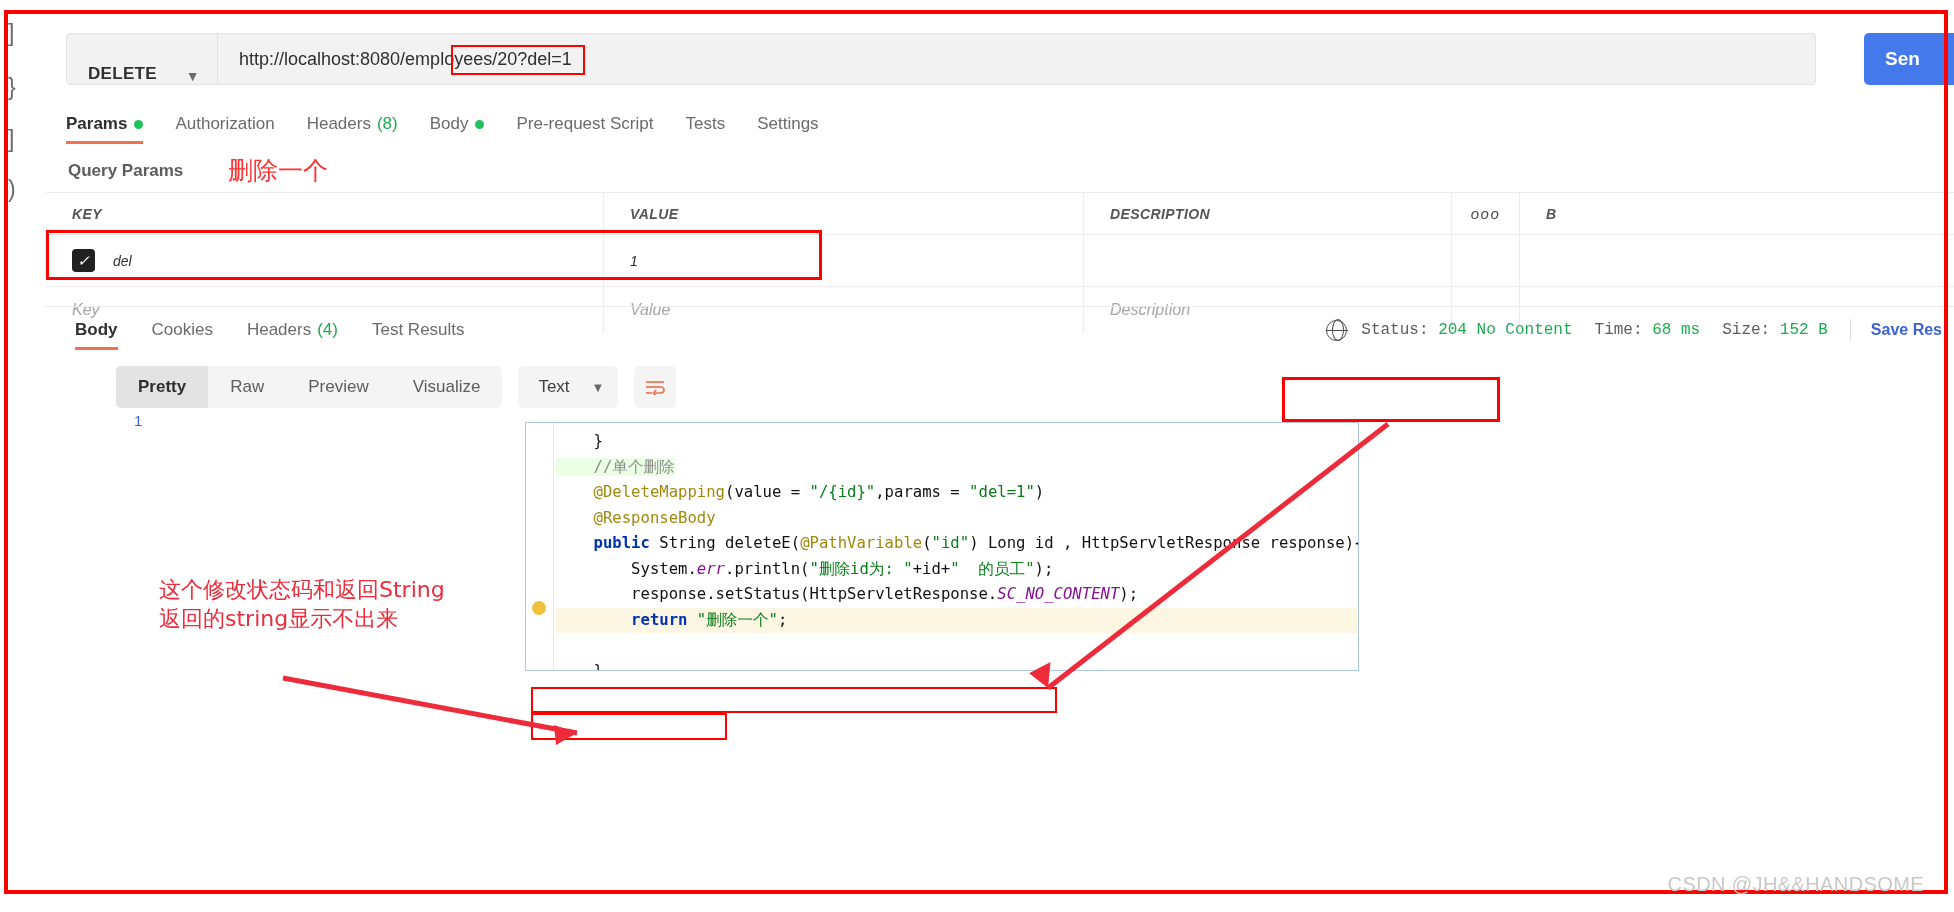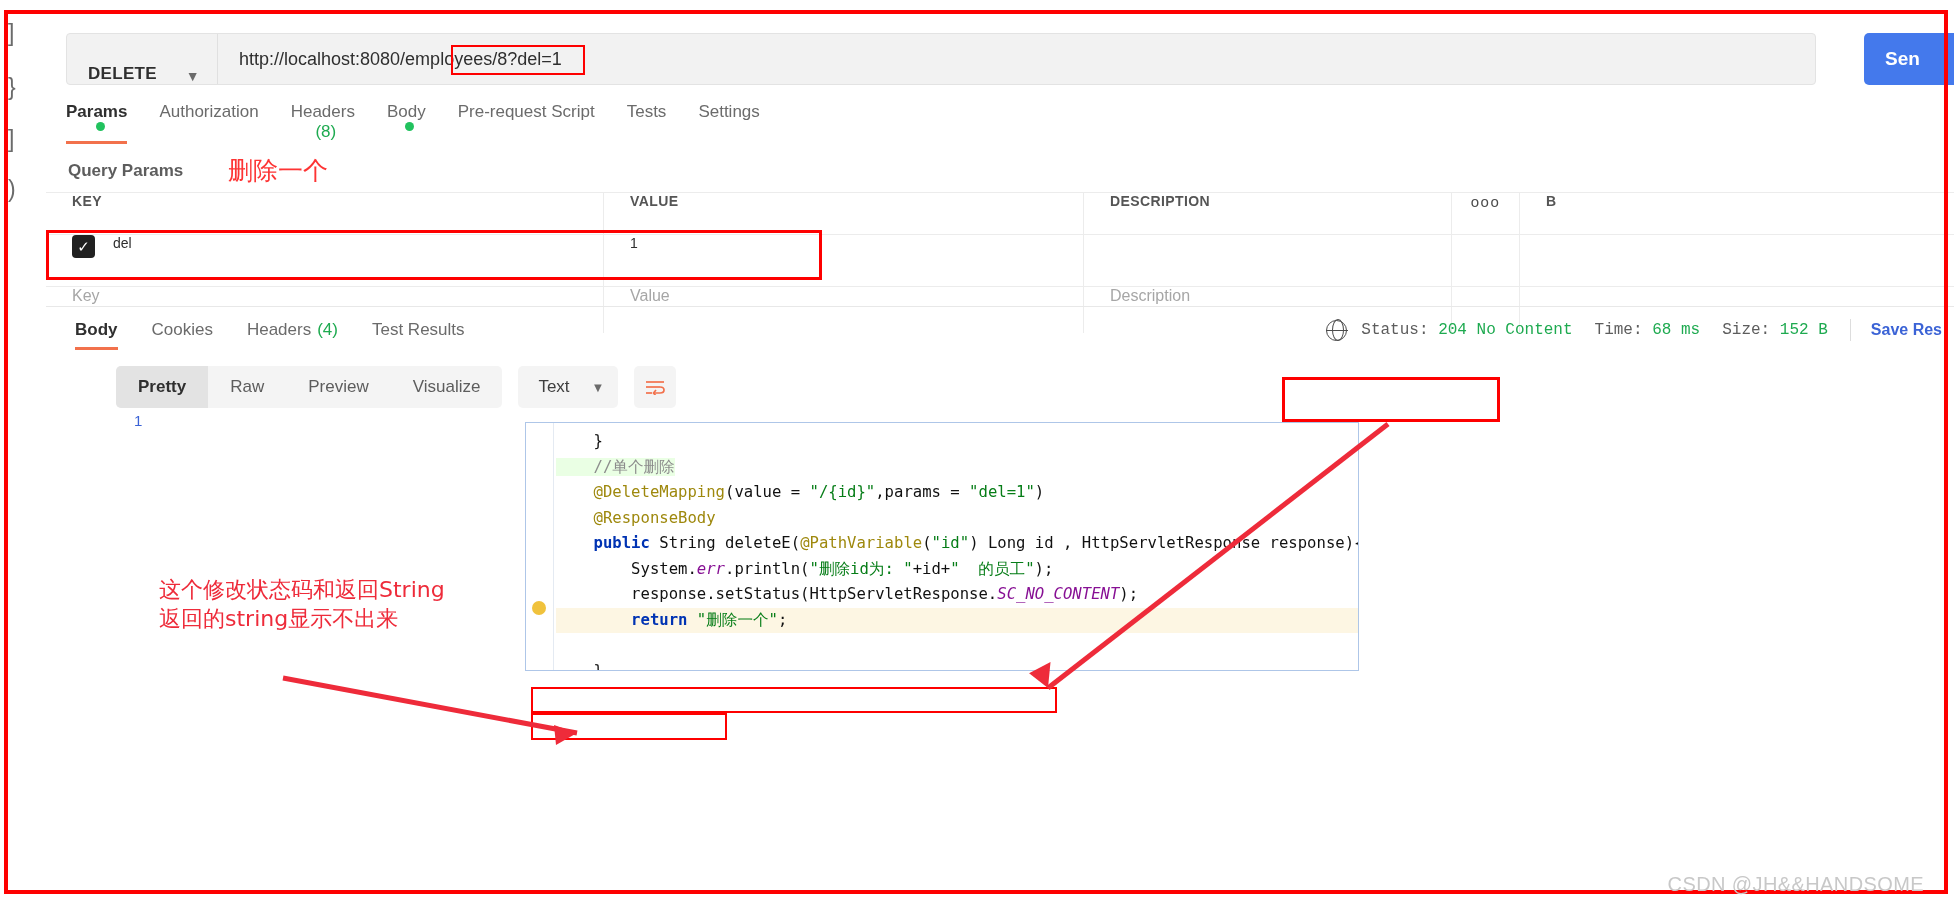--- a/index.html
+++ b/index.html
@@ -116,21 +116,20 @@
   }
   .rtab {
     position: relative;
     padding: 0 16px;
     height: 44px;
     display: flex;
     align-items: center;
     font-size: 17px;
     color: #6b6b6b;
     white-space: nowrap;
-    flex-direction: column;
   }
   .rtab:first-child { padding-left: 0; }
   .rtab.active { color: #2f2f2f; font-weight: bold; }
   .rtab.active::after {
     content: "";
     position: absolute;
     left: 0; right: 16px; bottom: 2px;
     height: 3px;
     background: #f2714c;
   }
@@ -172,24 +171,25 @@
     border-bottom: 1px solid #ececec;
     border-top: 1px solid #ececec;
     align-items: center;
   }
   .prow.hdr { height: 43px; }
   .prow.data { height: 52px; border-top: none; }
   .prow.empty { height: 46px; border-top: none; border-bottom: none;}
   .pc {
     height: 100%;
     display: flex;
-    align-items: flex-start;
+    align-items: center;
     border-right: 1px solid #ececec;
     padding-left: 26px;
     font-size: 15px;
+    font-style: italic;
   }
   .pc.key { width: 558px; }
   .pc.val { width: 480px; }
   .pc.desc { width: 368px; }
   .pc.dots { width: 68px; justify-content: center; padding-left: 0; }
   .pc.bulk { width: 60px; }
   .hdrtxt { font-size: 14px; font-weight: bold; color: #555; letter-spacing: .4px; }
   .cellval { font-size: 14px; color: #2f2f2f; }
   .ph { font-size: 16px; color: #a6a6a6; }
   .checkbox {
@@ -443,21 +443,21 @@
     <div class="left-glyph" style="top:178px;">)</div>
   </div>
 
   <div class="app">
 
     <div class="urlbar">
       <div class="method">
         <span>DELETE</span>
         <span class="chev">▼</span>
       </div>
-      <div class="urlvalue">http://localhost:8080/employees/8?del=1</div>
+      <div class="urlvalue">http://localhost:8080/employees/20?del=1</div>
     </div>
     <div class="send-btn">Sen</div>
     <div class="url-hl"></div>
 
     <div class="req-tabs">
       <div class="rtab active">
         <span>Params</span>
         <span class="dot"></span>
       </div>
       <div class="rtab">

